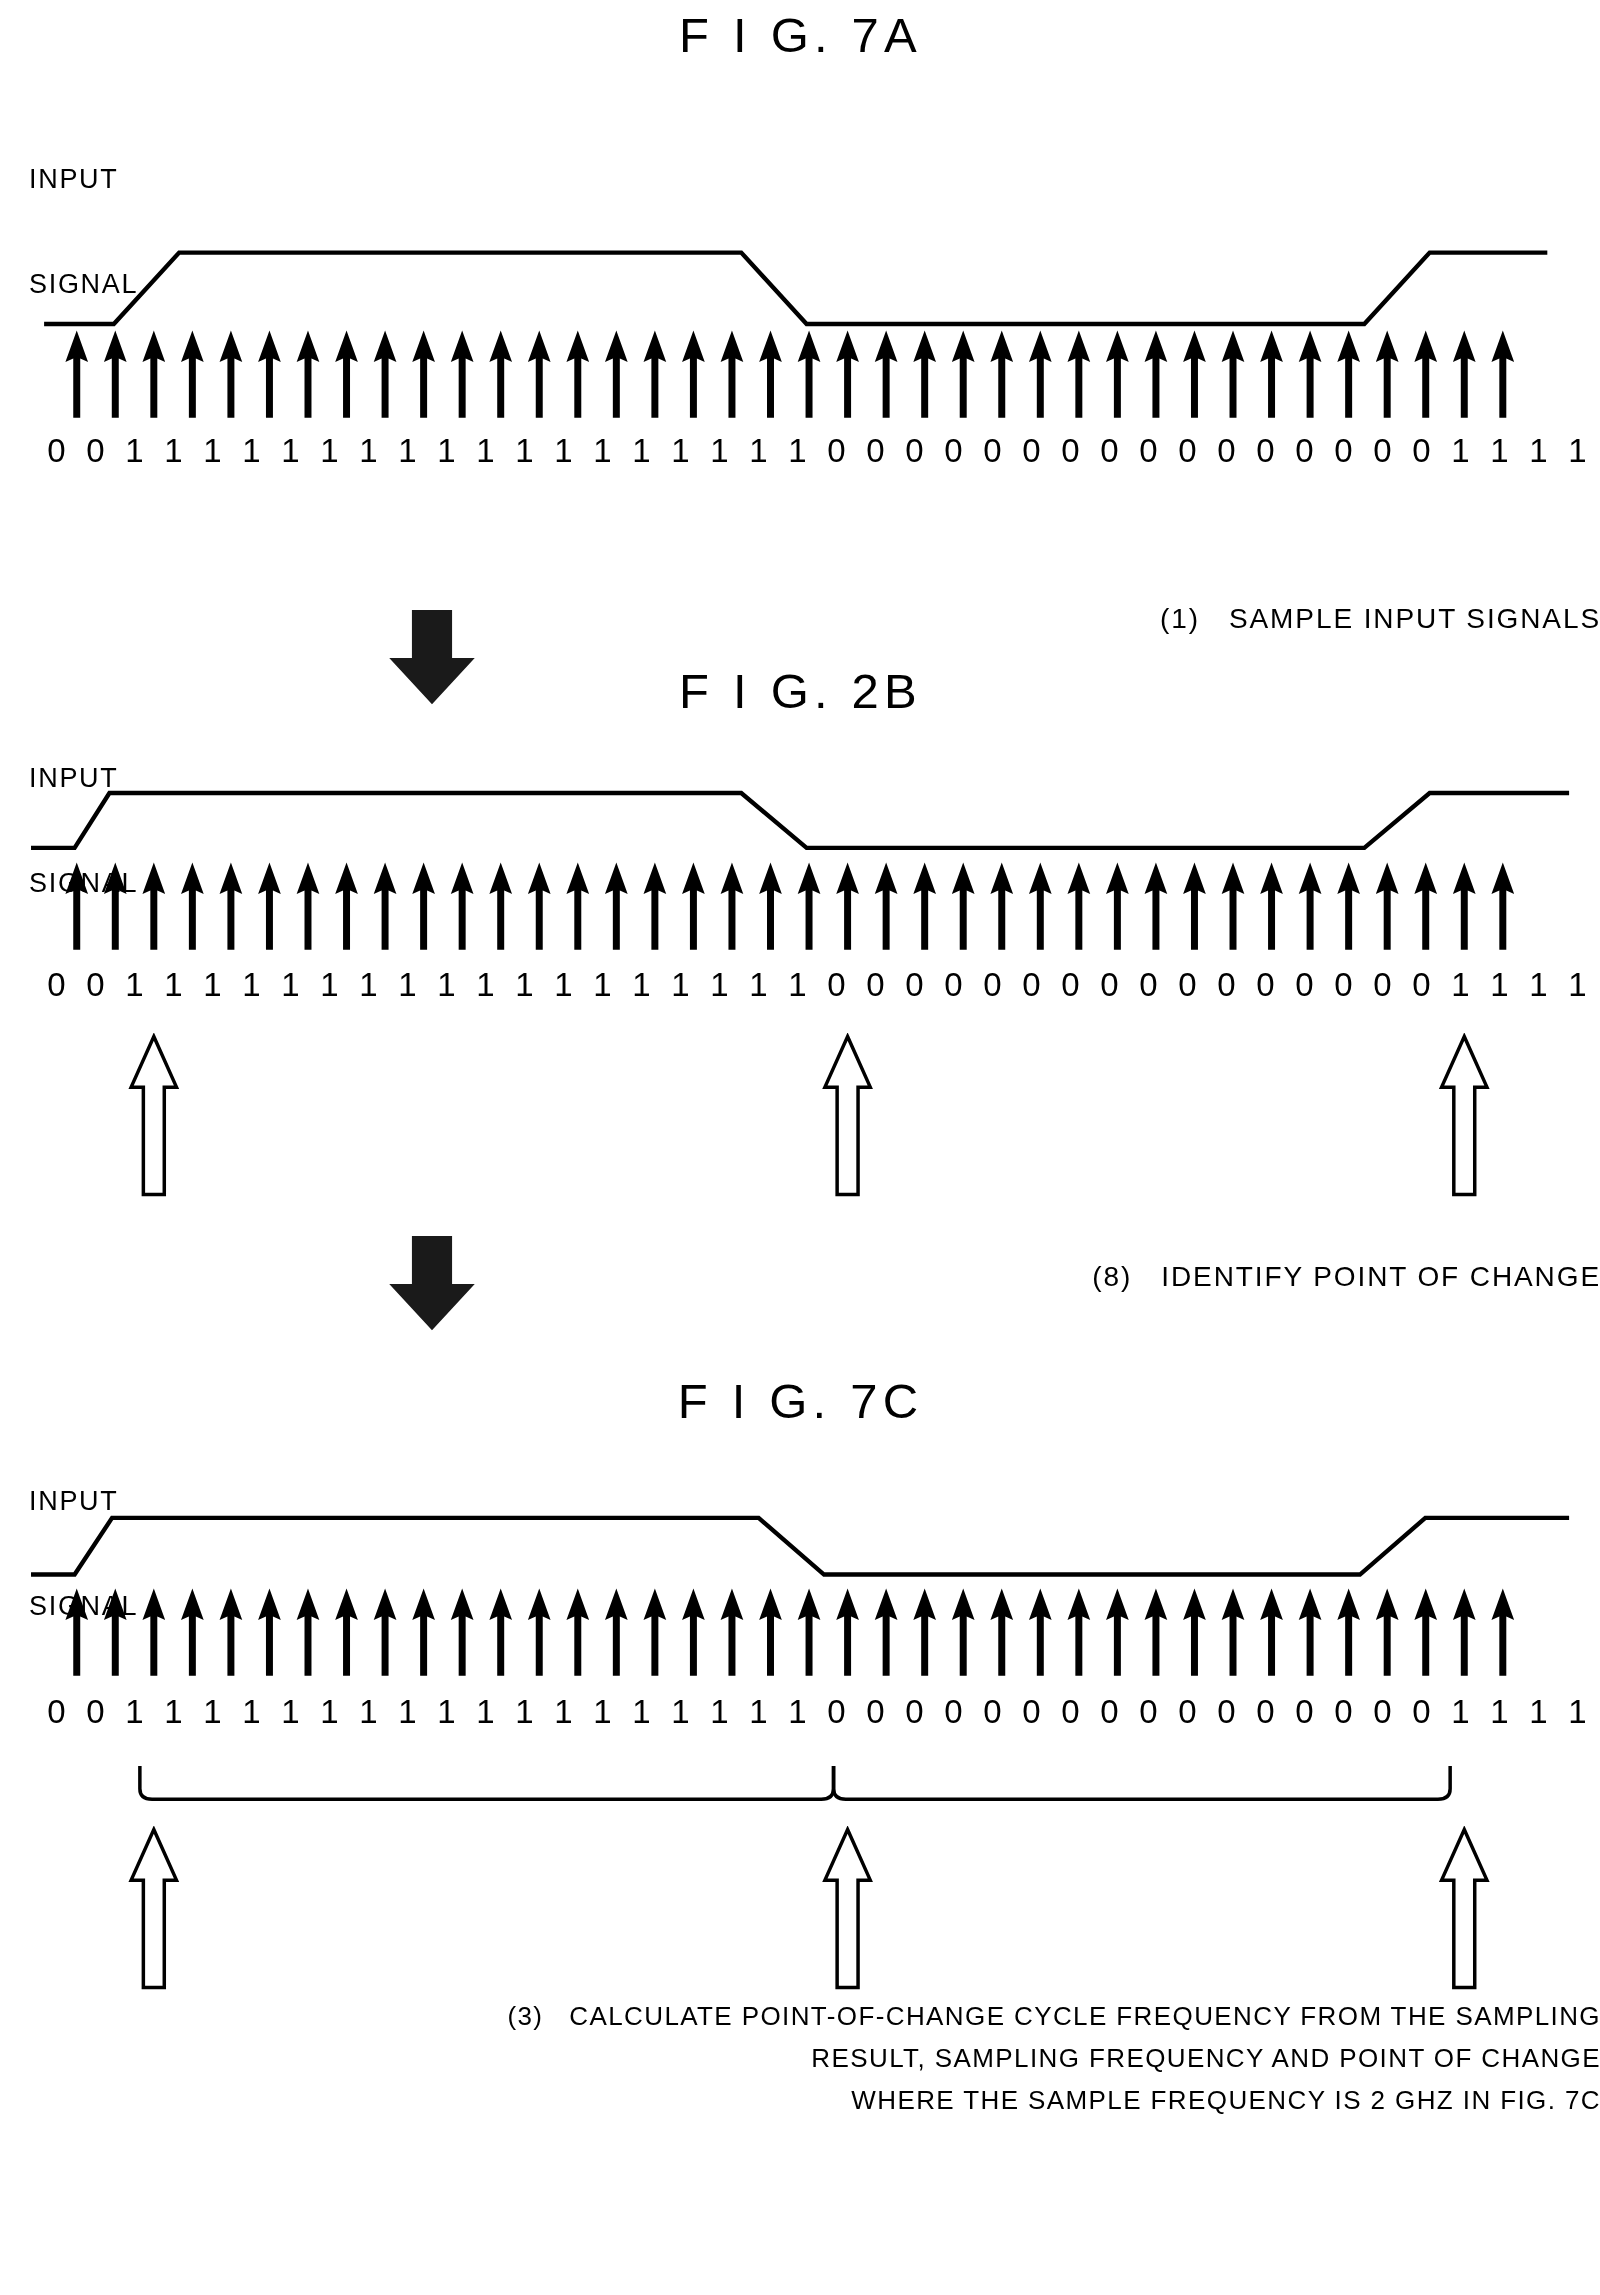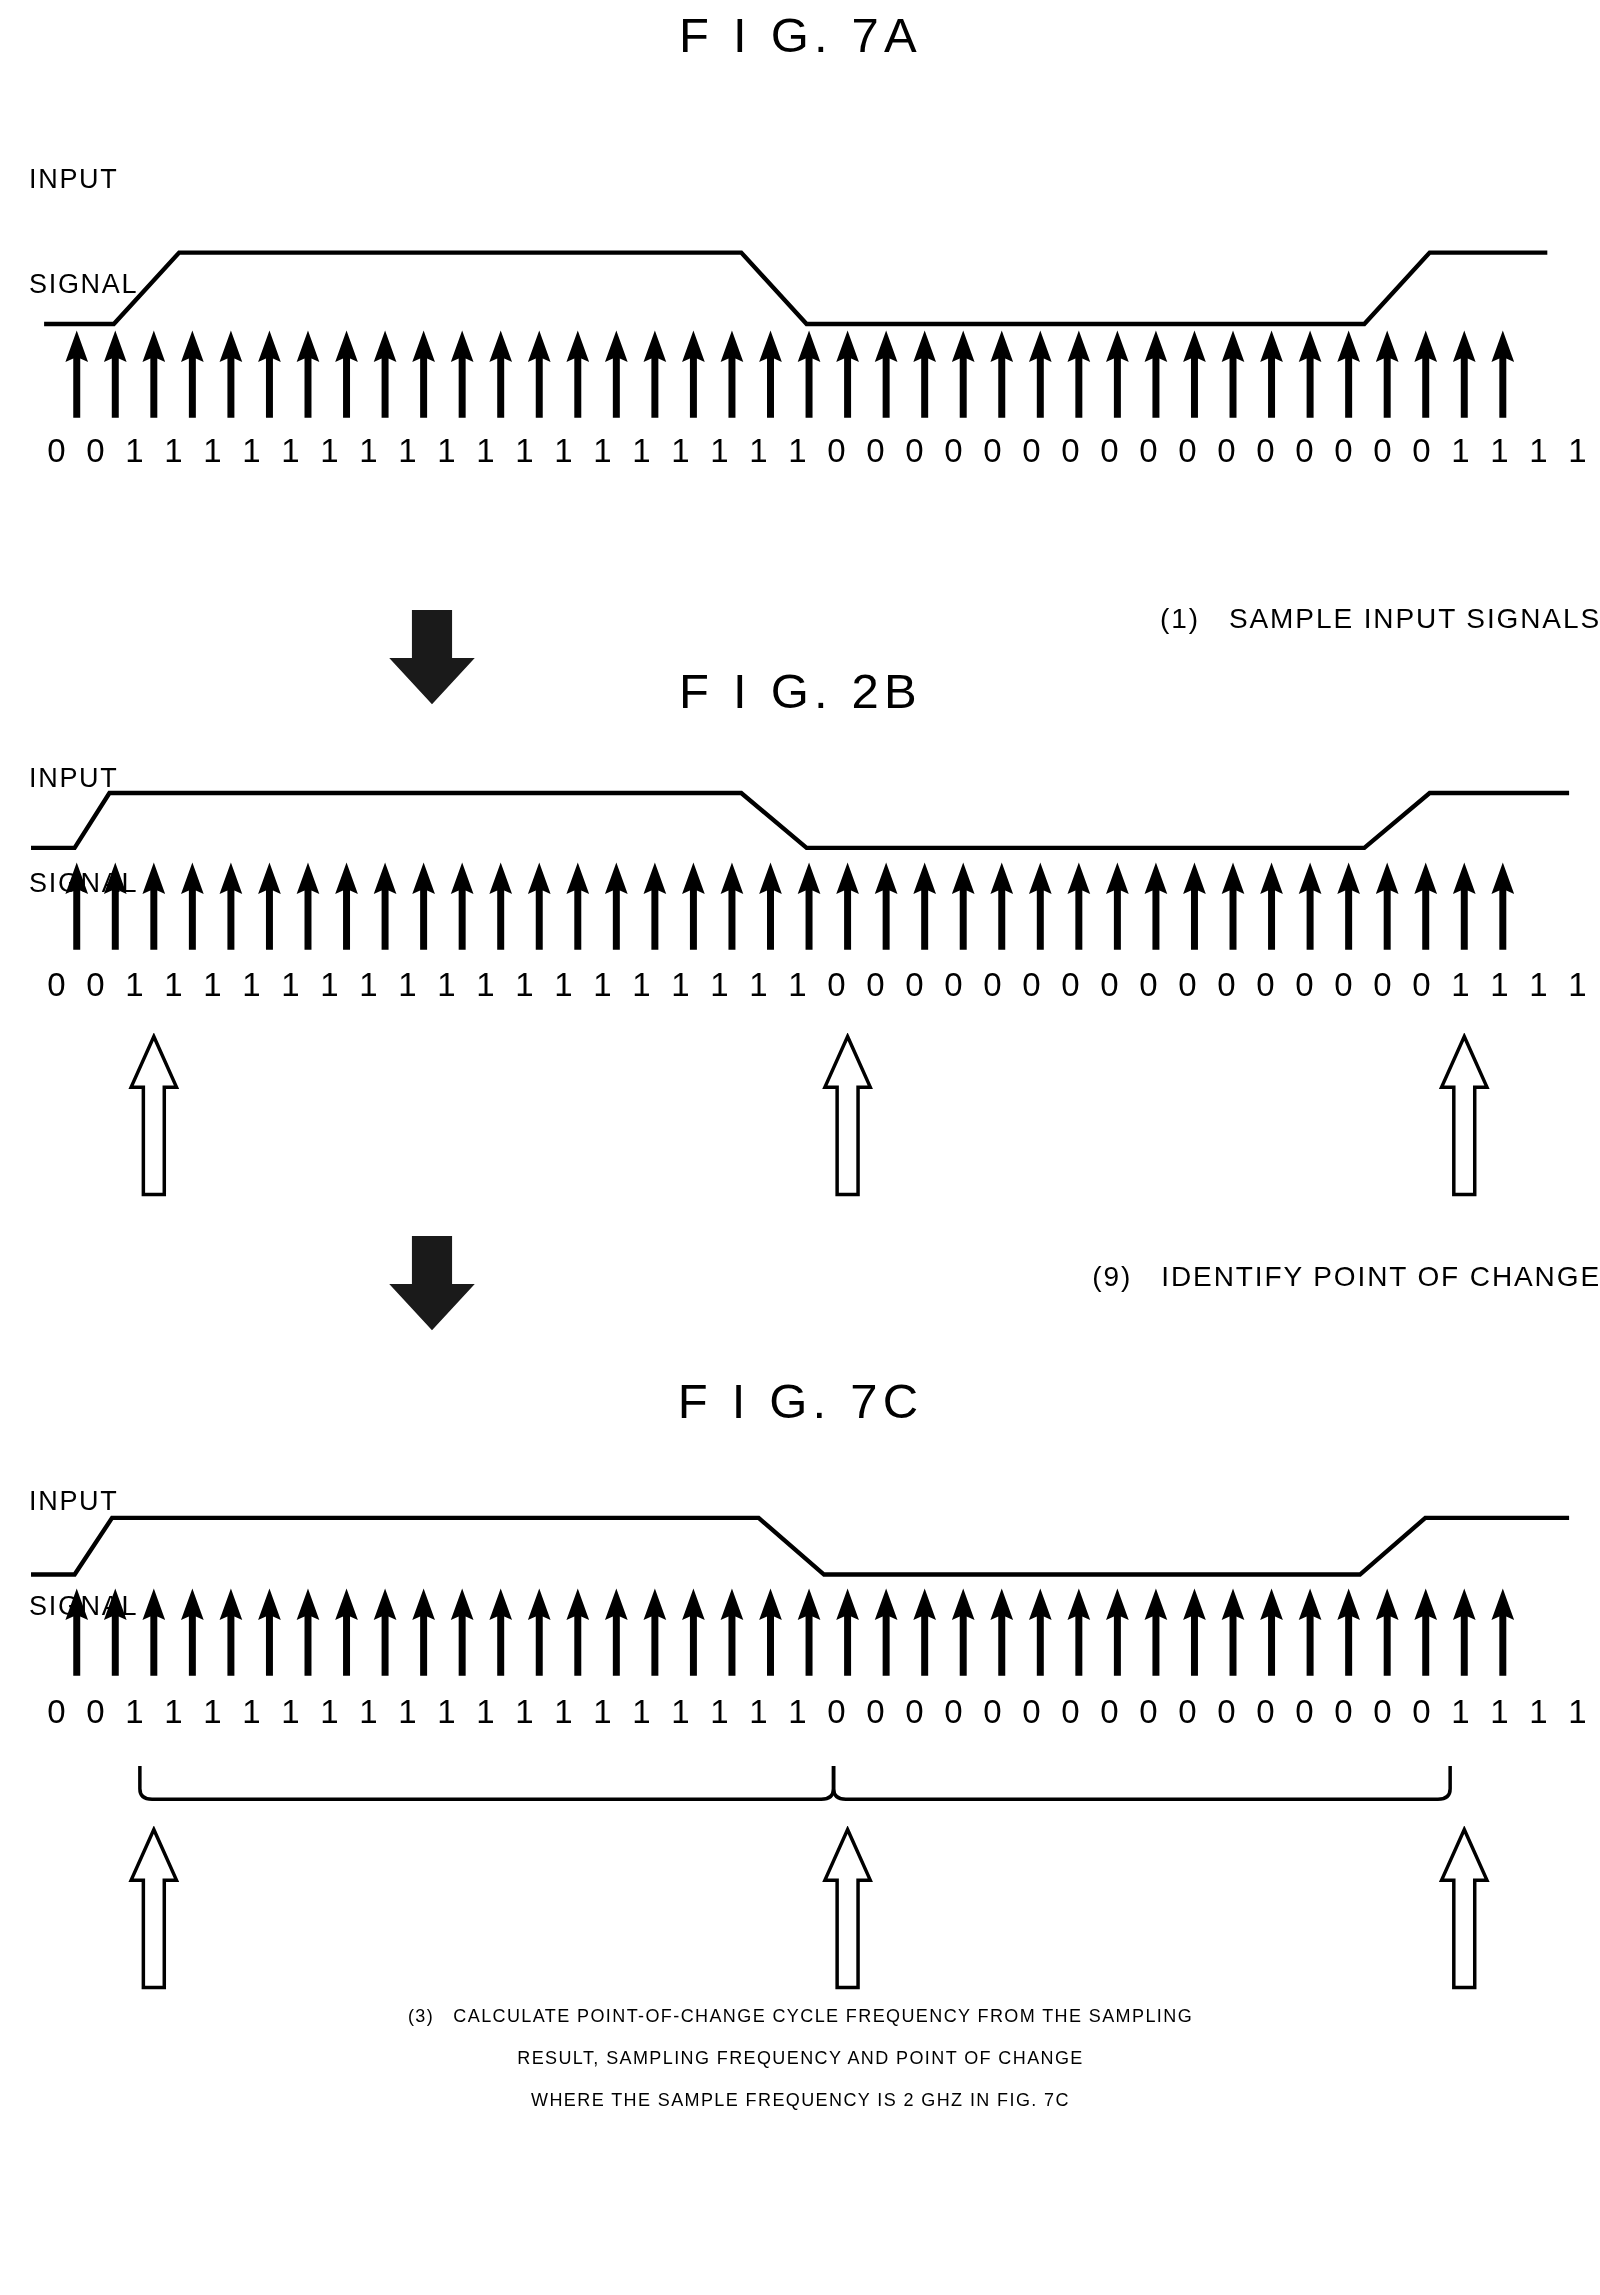--- a/index.html
+++ b/index.html
@@ -23,22 +23,22 @@
     font-family:"Liberation Sans", sans-serif;
   }
   .bitrow span{
     display:inline-block;text-align:center;
   }
   .caption{
     position:absolute;left:0;width:100%;text-align:right;
     font-size:28px;line-height:40px;letter-spacing:1.9px;white-space:pre;
   }
   .caption-block{
-    position:absolute;left:0;width:100%;text-align:center;
-    font-size:18px;line-height:42px;letter-spacing:1.4px;
+    position:absolute;left:0;width:100%;text-align:right;
+    font-size:26px;line-height:42px;letter-spacing:1.4px;
   }
   .caption-block div{white-space:pre;}
   .downarrow{position:absolute;}
 </style>
 </head>
 <body>
 
 <div class="fig-title" style="top:7px;">F I G. 7A</div>
 
 <div class="axis-label" style="left:29px;top:92px;">
@@ -243,21 +243,21 @@
 
 <svg class="wave-svg" width="1601" height="192" style="top:1033px;" viewBox="0 0 1836 220">
   <g id="changeB">
       <path d="M 176.4 4 L 202.4 62 L 188.4 62 L 188.4 185 L 164.4 185 L 164.4 62 L 150.4 62 Z" fill="#fff" stroke="#000" stroke-width="4" stroke-linejoin="miter"></path>
       <path d="M 972 4 L 998 62 L 984 62 L 984 185 L 960 185 L 960 62 L 946 62 Z" fill="#fff" stroke="#000" stroke-width="4" stroke-linejoin="miter"></path>
       <path d="M 1679.2 4 L 1705.2 62 L 1691.2 62 L 1691.2 185 L 1667.2 185 L 1667.2 62 L 1653.2 62 Z" fill="#fff" stroke="#000" stroke-width="4" stroke-linejoin="miter"></path>
     </g>
 </svg>
 
 <div class="caption" style="top:1177px;">
-  <div>(9)   IDENTIFY POINT OF CHANGE</div>
+  <div>(8)   IDENTIFY POINT OF CHANGE</div>
 </div>
 
 <svg class="downarrow" width="96" height="96" style="left:384px;top:1236px;" viewBox="0 0 110 110">
   <polygon points="32,0 78,0 78,55 104,55 55,108 6,55 32,55" fill="#1a1a1a"></polygon>
 </svg>
 
 <div class="fig-title" style="top:1373px;">F I G. 7C</div>
 
 <div class="axis-label" style="left:29px;top:1414px;">
   <div>INPUT</div>

